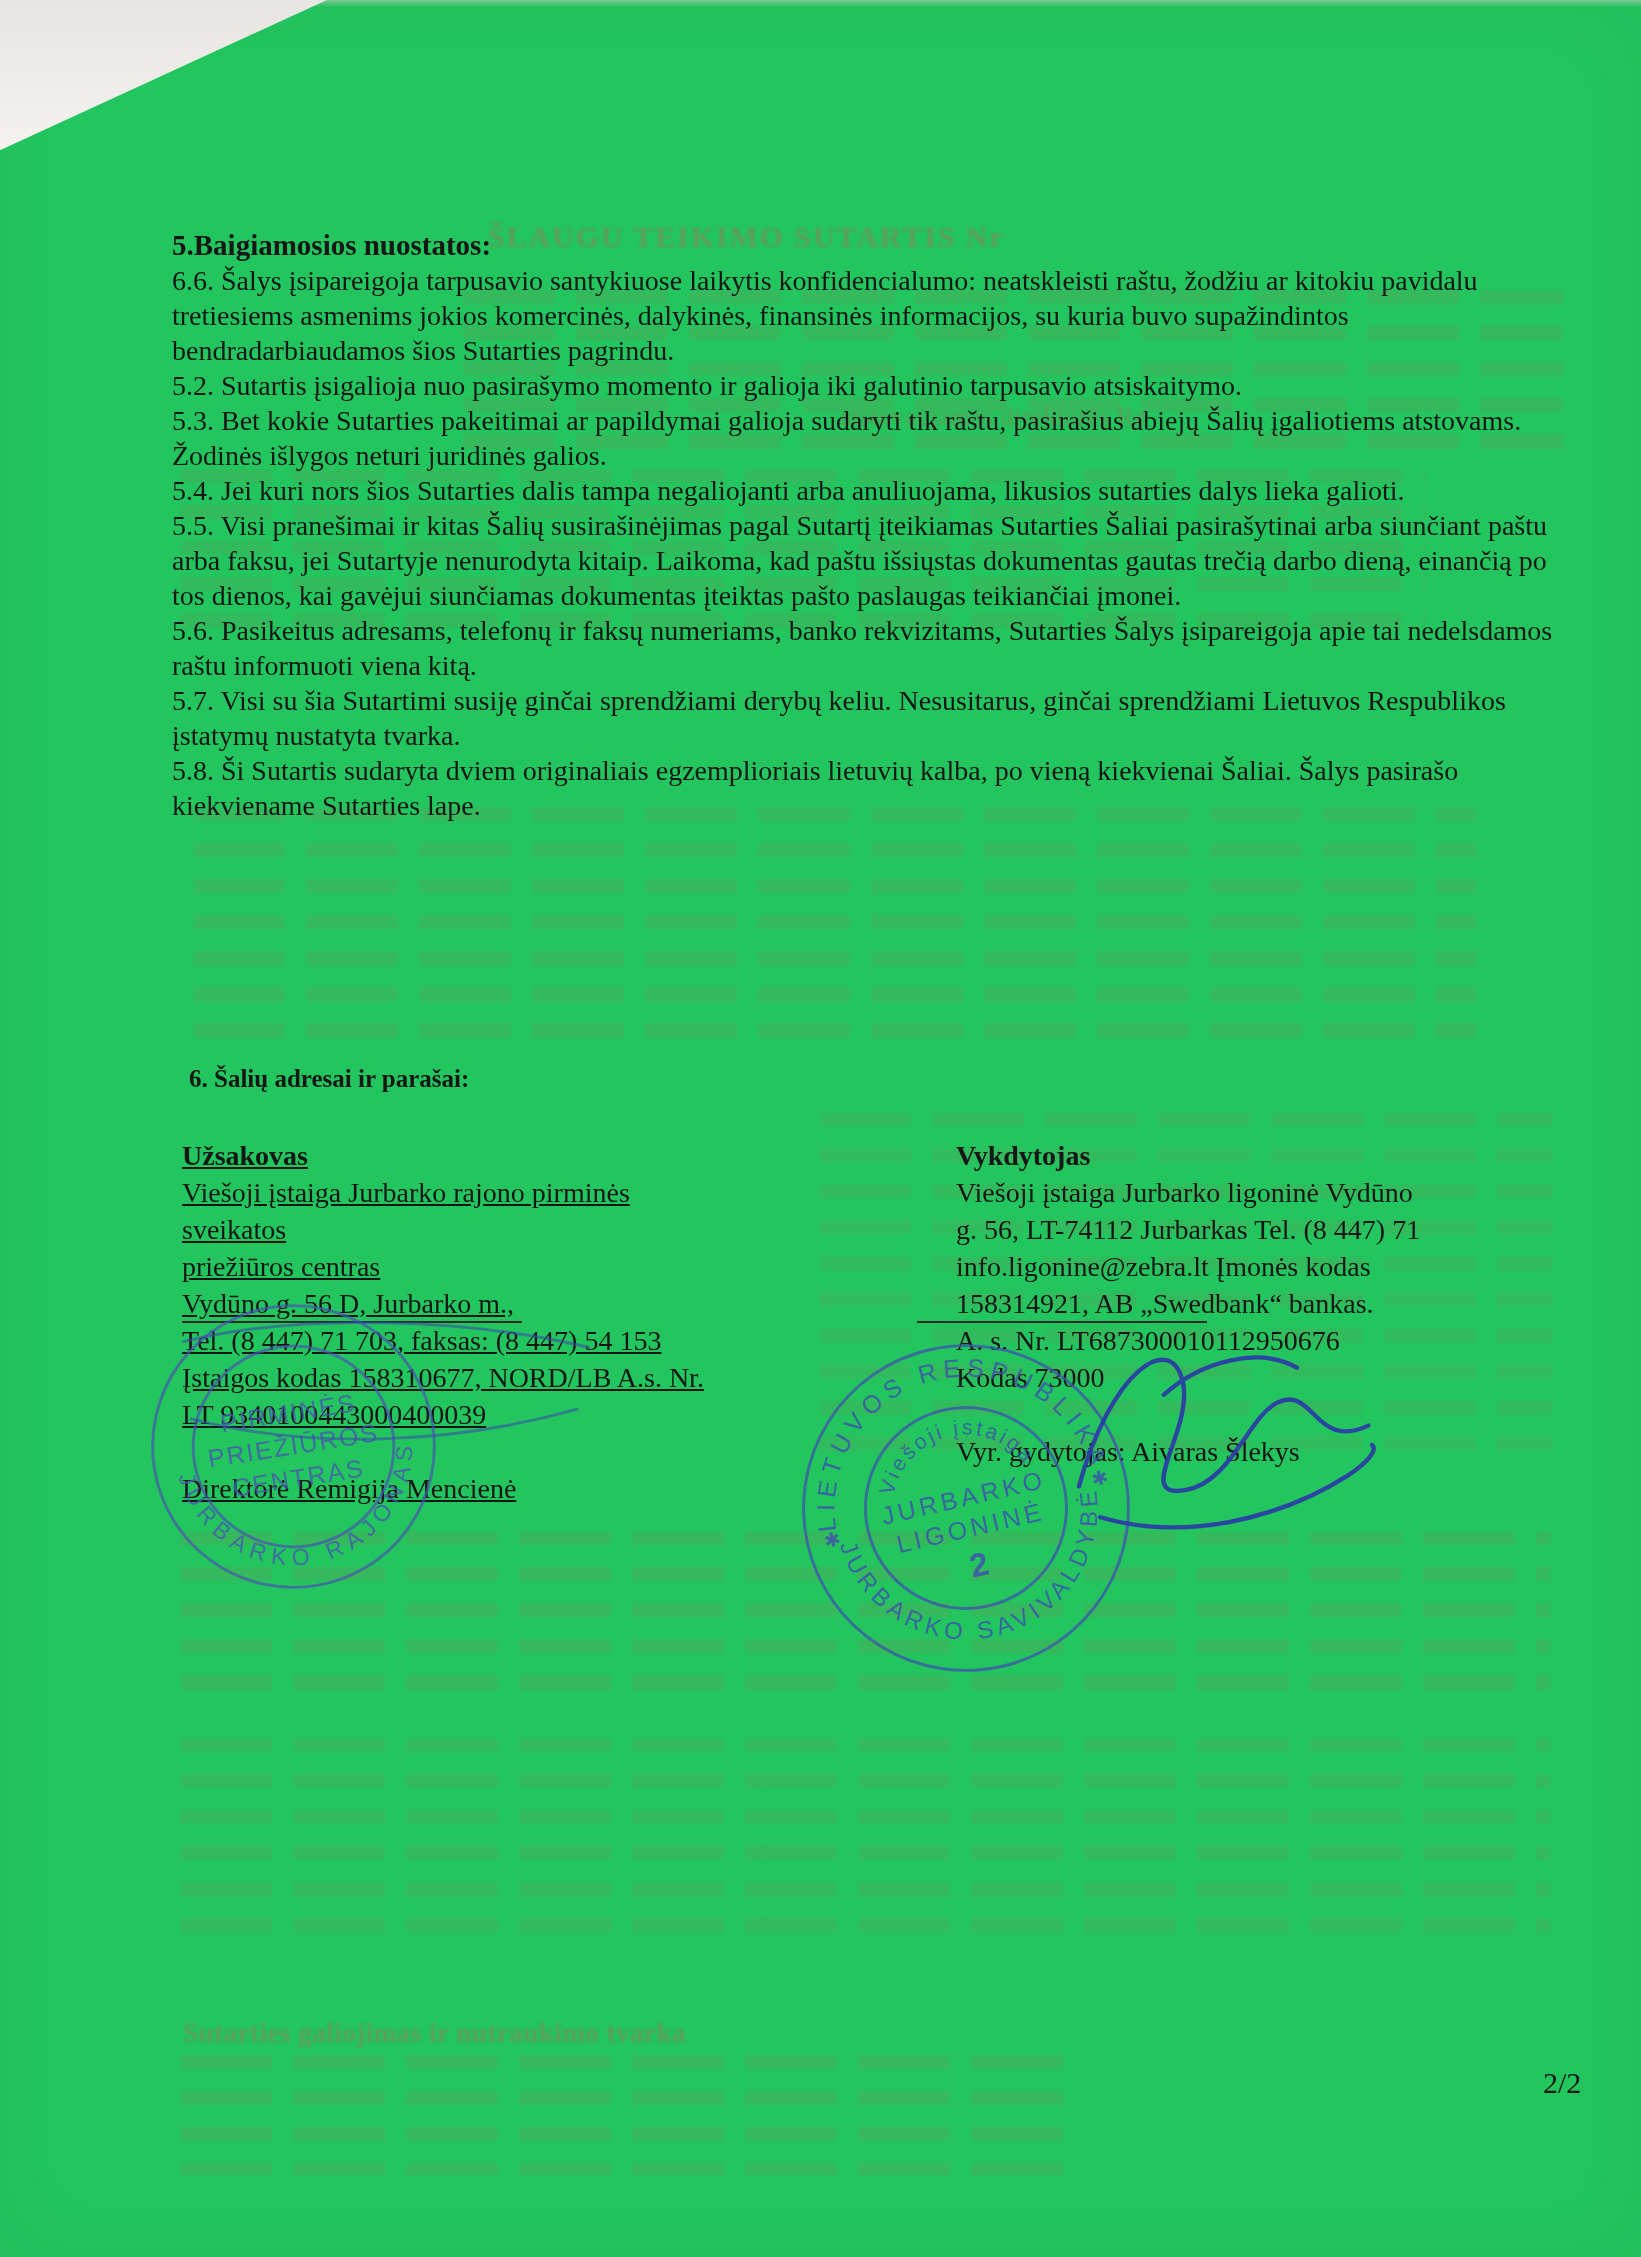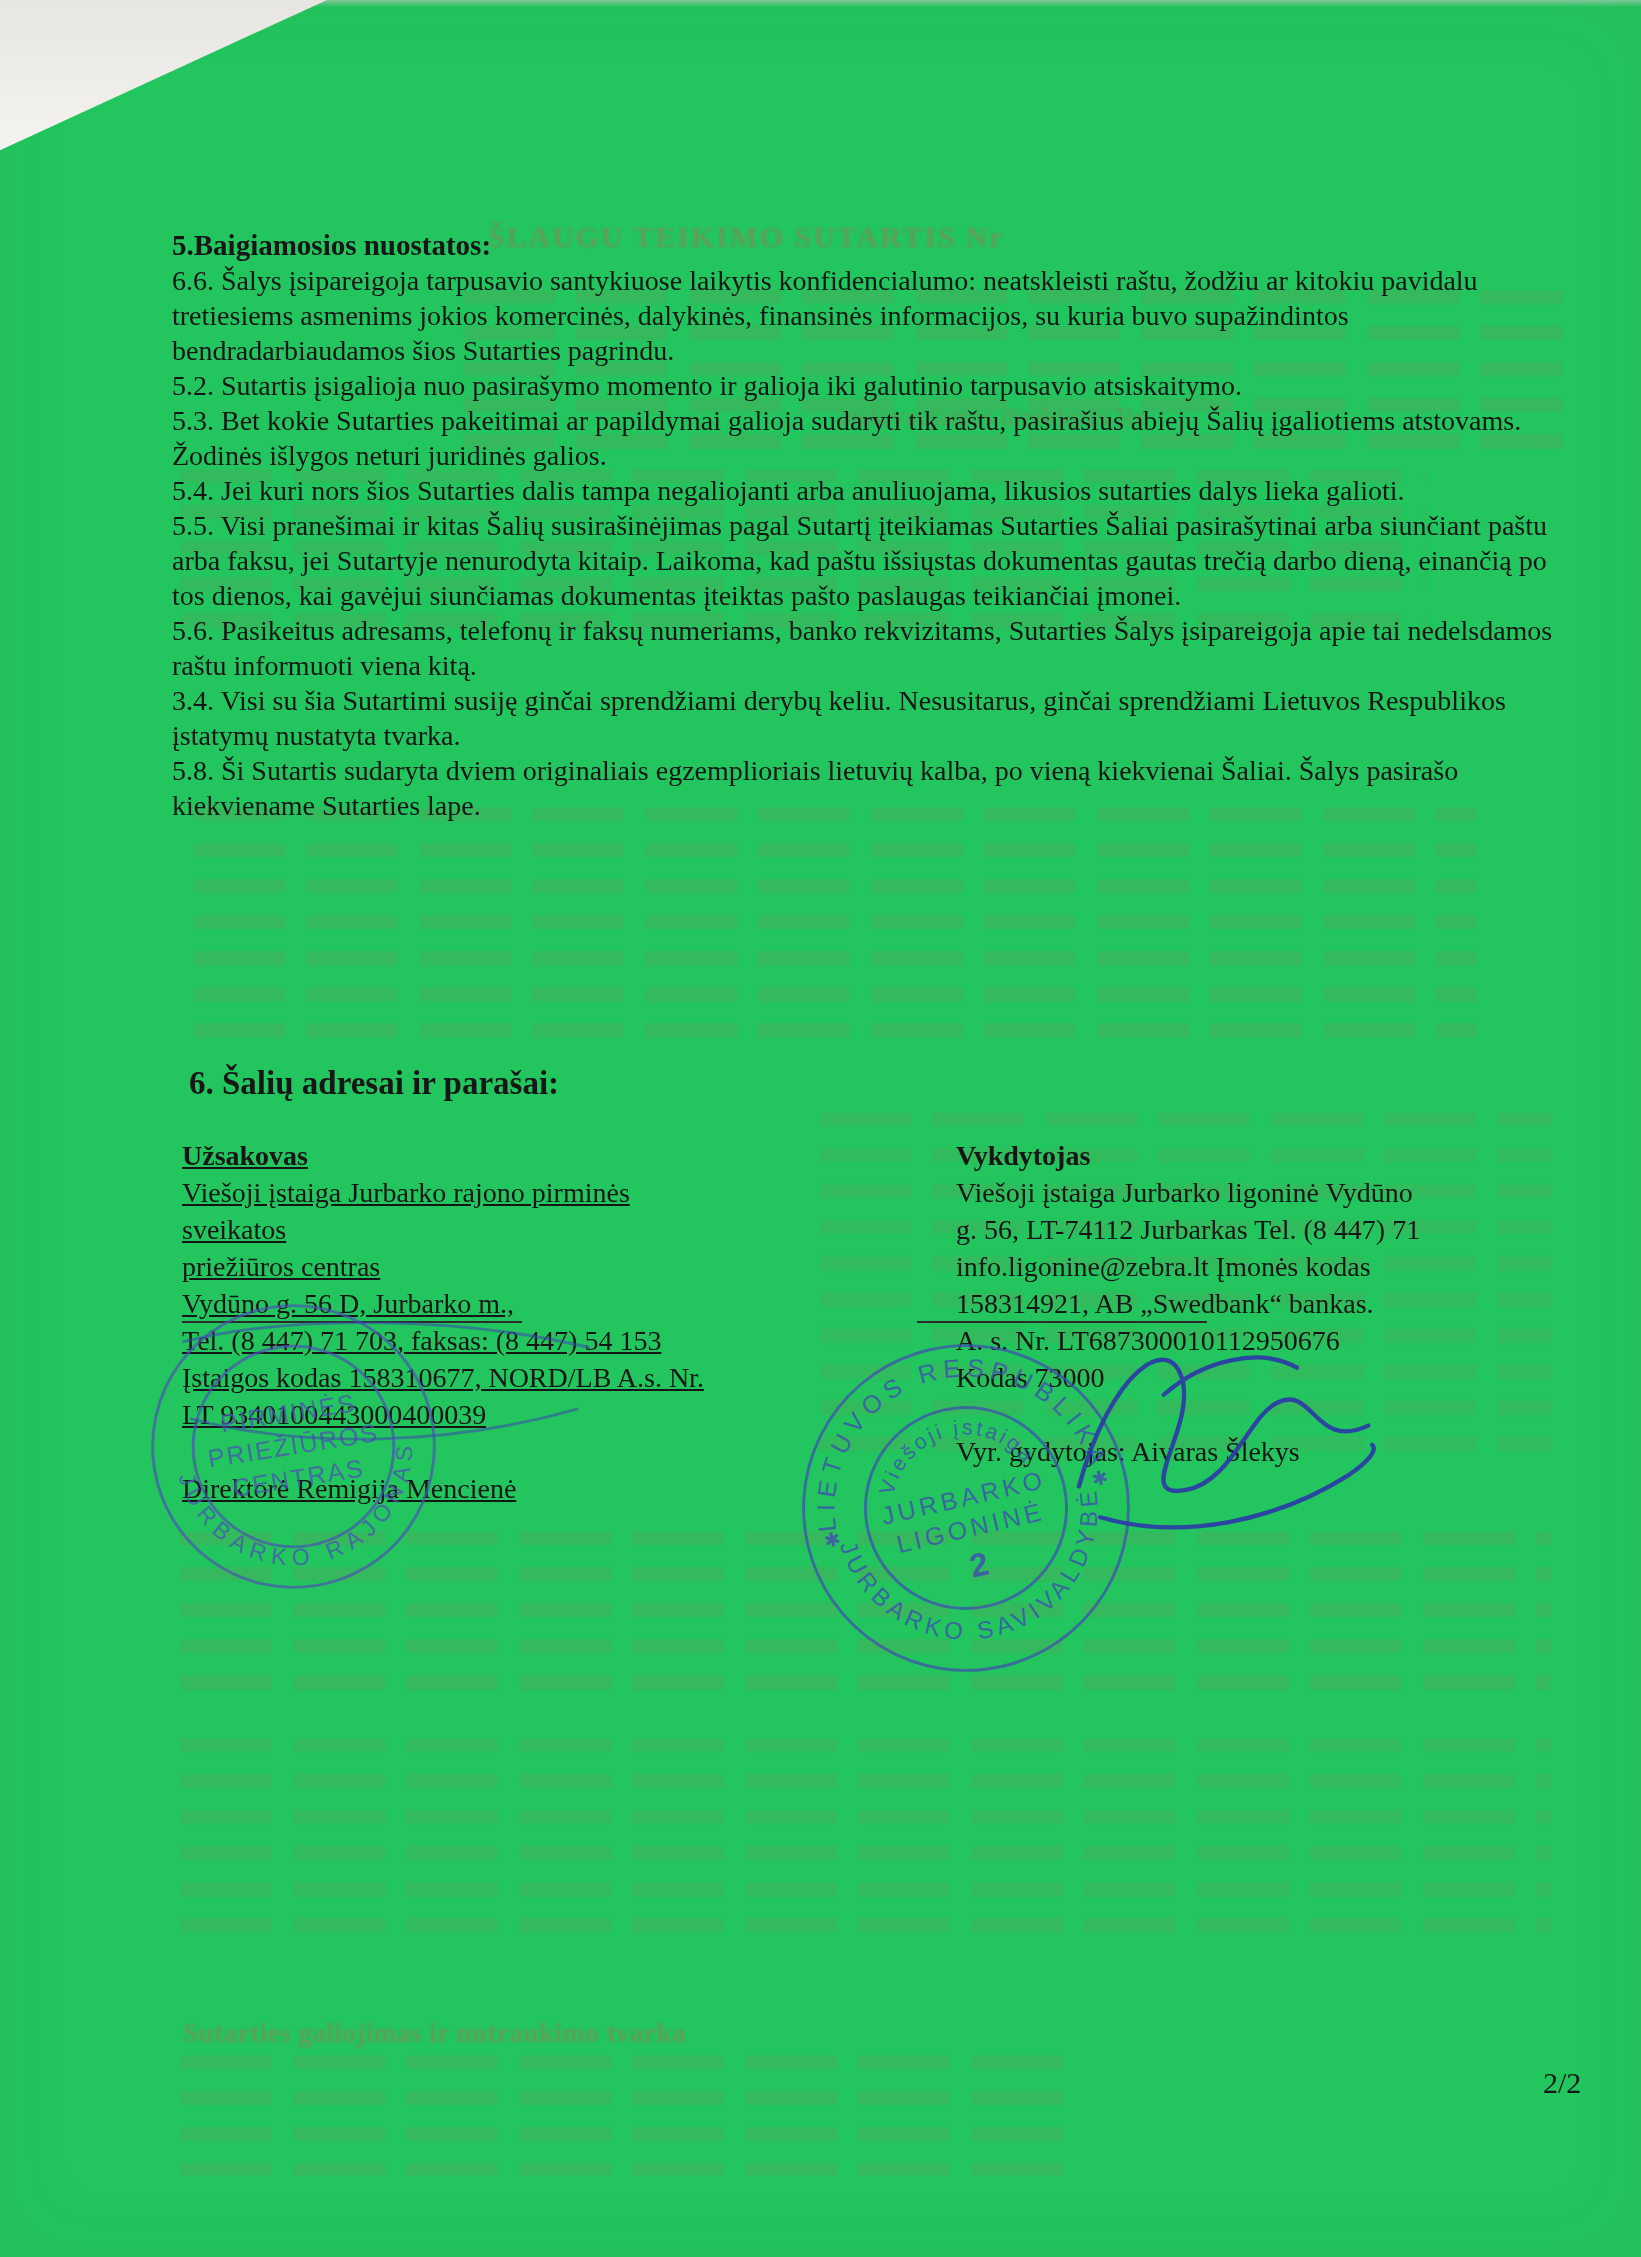--- a/index.html
+++ b/index.html
@@ -16,21 +16,21 @@
     background:linear-gradient(to bottom, #e6e5e1, #f4f3ef);
     clip-path:polygon(0 0,100% 0,0 100%); }
 
   
   .main-text { position:absolute; left:172px; top:228px; width:1408px;
     font-size:28px; line-height:35px; }
   .main-text .heading { font-weight:bold; font-size:29px; }
   .main-text p { margin:0; }
 
   .addresses-heading { position:absolute; left:189px; top:1065px;
-    font-weight:bold; font-size:33px; }
+    font-weight:bold; font-size:25px; }
 
   .address-col { position:absolute; top:1137px; width:637px;
     font-size:28px; line-height:37px; }
   .address-col .col-title { font-weight:bold; min-height:37px; }
   .address-col .line { min-height:37px; }
   .col-customer { left:182px;text-decoration:underline; }
   .col-contractor { left:956px; }
 
   .page-number { position:absolute; left:1543px; top:2066px; font-size:30px; }
 
@@ -69,21 +69,21 @@
   <div class="ghost-text" style="left:183px;top:2018px;font-size:27px;font-weight:600;">Sutarties galiojimas ir nutraukimo tvarka</div>
 
   <div class="main-text">
     <p class="heading">5.Baigiamosios nuostatos:</p>
     <p>6.6. Šalys įsipareigoja tarpusavio santykiuose laikytis konfidencialumo: neatskleisti raštu, žodžiu ar kitokiu pavidalu tretiesiems asmenims jokios komercinės, dalykinės, finansinės informacijos, su kuria buvo supažindintos bendradarbiaudamos šios Sutarties pagrindu.</p>
     <p>5.2. Sutartis įsigalioja nuo pasirašymo momento ir galioja iki galutinio tarpusavio atsiskaitymo.</p>
     <p>5.3. Bet kokie Sutarties pakeitimai ar papildymai galioja sudaryti tik raštu, pasirašius abiejų Šalių įgaliotiems atstovams. Žodinės išlygos neturi juridinės galios.</p>
     <p>5.4. Jei kuri nors šios Sutarties dalis tampa negaliojanti arba anuliuojama, likusios sutarties dalys lieka galioti.</p>
     <p>5.5. Visi  pranešimai ir kitas Šalių susirašinėjimas pagal Sutartį įteikiamas Sutarties Šaliai pasirašytinai arba siunčiant paštu arba faksu, jei Sutartyje nenurodyta kitaip. Laikoma, kad paštu išsiųstas dokumentas gautas trečią darbo dieną, einančią po tos dienos, kai gavėjui siunčiamas dokumentas įteiktas pašto paslaugas teikiančiai įmonei.</p>
     <p>5.6. Pasikeitus adresams, telefonų ir faksų numeriams, banko rekvizitams, Sutarties Šalys įsipareigoja apie tai nedelsdamos raštu informuoti viena kitą.</p>
-    <p>3.4. Visi su šia Sutartimi susiję ginčai sprendžiami derybų keliu. Nesusitarus, ginčai sprendžiami Lietuvos Respublikos įstatymų nustatyta tvarka.</p>
+    <p>5.7. Visi su šia Sutartimi susiję ginčai sprendžiami derybų keliu. Nesusitarus, ginčai sprendžiami Lietuvos Respublikos įstatymų nustatyta tvarka.</p>
     <p>5.8. Ši Sutartis sudaryta dviem originaliais egzemplioriais lietuvių kalba, po vieną kiekvienai Šaliai. Šalys pasirašo kiekviename Sutarties lape.</p>
   </div>
 
   <div class="addresses-heading">6. Šalių adresai ir parašai:</div>
 
   <div class="address-col col-customer">
     <div class="col-title">Užsakovas</div>
     <div class="line">Viešoji įstaiga Jurbarko rajono pirminės</div>
     <div class="line">sveikatos</div>
     <div class="line">priežiūros centras</div>

